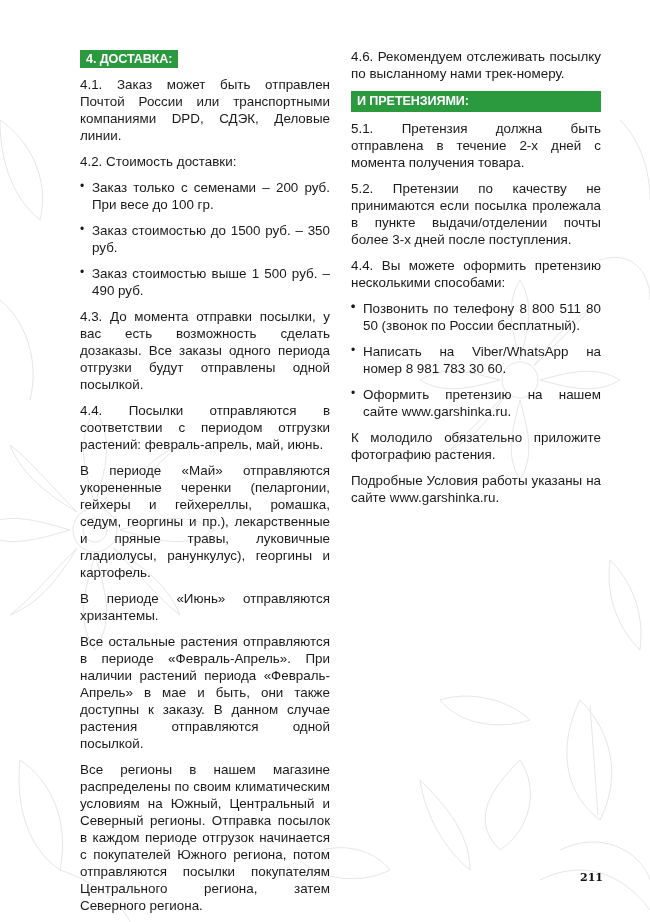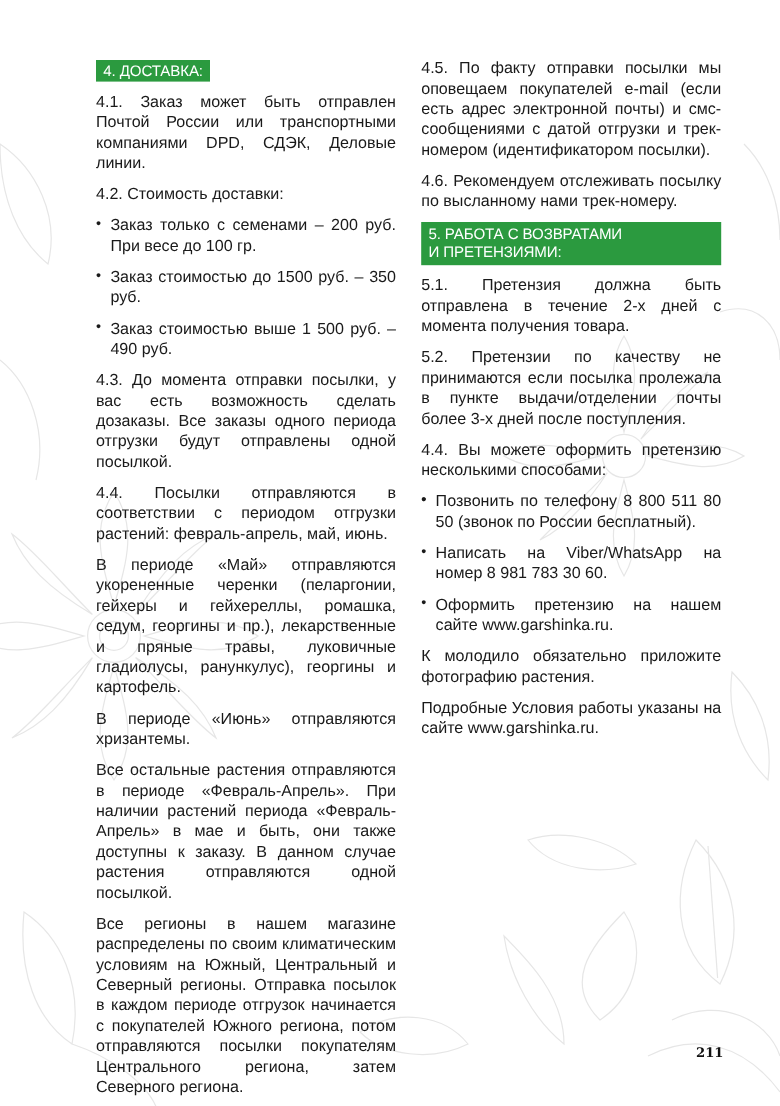--- a/index.html
+++ b/index.html
@@ -10,21 +10,21 @@
       color: #1a1a1a;
     }
     .bg-decor { position: absolute; inset: 0; pointer-events: none; z-index: 0; }
     .col {
       position: absolute; top: 50px; width: 250px; z-index: 1;
       font-size: 13.4px; line-height: 17px;
     }
     .col-left { left: 80px; }
     .col-right { left: 351px; top: 48px; }
     .hdr {
-      background: #2b9a3f; color: #ffffff; font-weight: normal;
+      background: #2b9a3f; color: #ffffff; font-weight: bold;
       font-size: 12.6px; line-height: 15px; text-transform: uppercase;
       padding: 2px 6px 1px 6px; display: inline-block; margin-bottom: 8px;
       letter-spacing: -0.1px;
     }
     .hdr.block { display: block; padding: 3px 6px 3px 6px; margin-bottom: 8px; }
     .hdr .line { display: block; }
     p { margin: 0 0 9px 0; text-align: justify; text-align-last: left; }
     ul { list-style: none; margin: 0 0 9px 0; padding: 0; }
     ul li { position: relative; padding-left: 12px; margin-bottom: 9px; text-align: justify; text-align-last: left; }
     ul li .bullet { position: absolute; left: 0; top: -1px; font-size: 12px; }
@@ -95,24 +95,22 @@
   </ul>
   <p>4.3. До момента отправки посылки, у вас есть возможность сделать дозаказы. Все заказы одного периода отгрузки будут отправлены одной посылкой.</p>
   <p>4.4. Посылки отправляются в соответствии с периодом отгрузки растений: февраль-апрель, май, июнь.</p>
   <p>В периоде «Май» отправляются укорененные черенки (пеларгонии, гейхеры и гейхереллы, ромашка, седум, георгины и пр.), лекарственные и пряные травы, луковичные гладиолусы, ранункулус), георгины и картофель.</p>
   <p>В периоде «Июнь» отправляются хризантемы.</p>
   <p>Все остальные растения отправляются в периоде «Февраль-Апрель». При наличии растений периода «Февраль-Апрель» в мае и быть, они также доступны к заказу. В данном случае растения отправляются одной посылкой.</p>
   <p>Все регионы в нашем магазине распределены по своим климатическим условиям на Южный, Центральный и Северный регионы. Отправка посылок в каждом периоде отгрузок начинается с покупателей Южного региона, потом отправляются посылки покупателям Центрального региона, затем Северного региона.</p>
 </div>
 
 <div class="col col-right">
-  <p>4.5. По факту отправки посылки мы оповещаем покупателей e-mail (если есть адрес электронной почты) и смс-сообщениями с датой отгрузки и трек-номером (идентификатором посылки).</p>
   <p>4.6. Рекомендуем отслеживать посылку по высланному нами трек-номеру.</p>
   <div class="hdr block">
-    <span class="line">5. РАБОТА С ВОЗВРАТАМИ</span>
     <span class="line">И ПРЕТЕНЗИЯМИ:</span>
   </div>
   <p>5.1. Претензия должна быть отправлена в течение 2-х дней с момента получения товара.</p>
   <p>5.2. Претензии по качеству не принимаются если посылка пролежала в пункте выдачи/отделении почты более 3-х дней после поступления.</p>
   <p>4.4. Вы можете оформить претензию несколькими способами:</p>
   <ul>
     <li><span class="bullet">•</span></li>
     <li><span class="bullet">•</span><span>Позвонить по телефону 8 800 511 80 50 (звонок по России бесплатный).</span></li>
     <li><span class="bullet">•</span><span>Написать на Viber/WhatsApp на номер 8 981 783 30 60.</span></li>
     <li><span class="bullet">•</span><span>Оформить претензию на нашем сайте www.garshinka.ru.</span></li>

